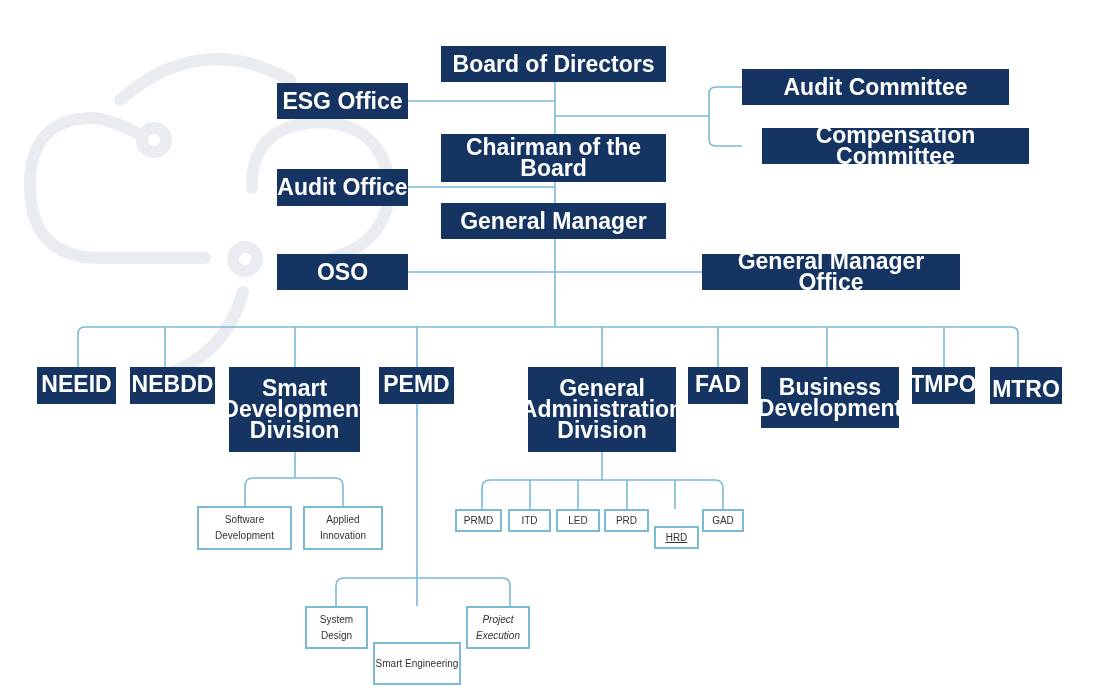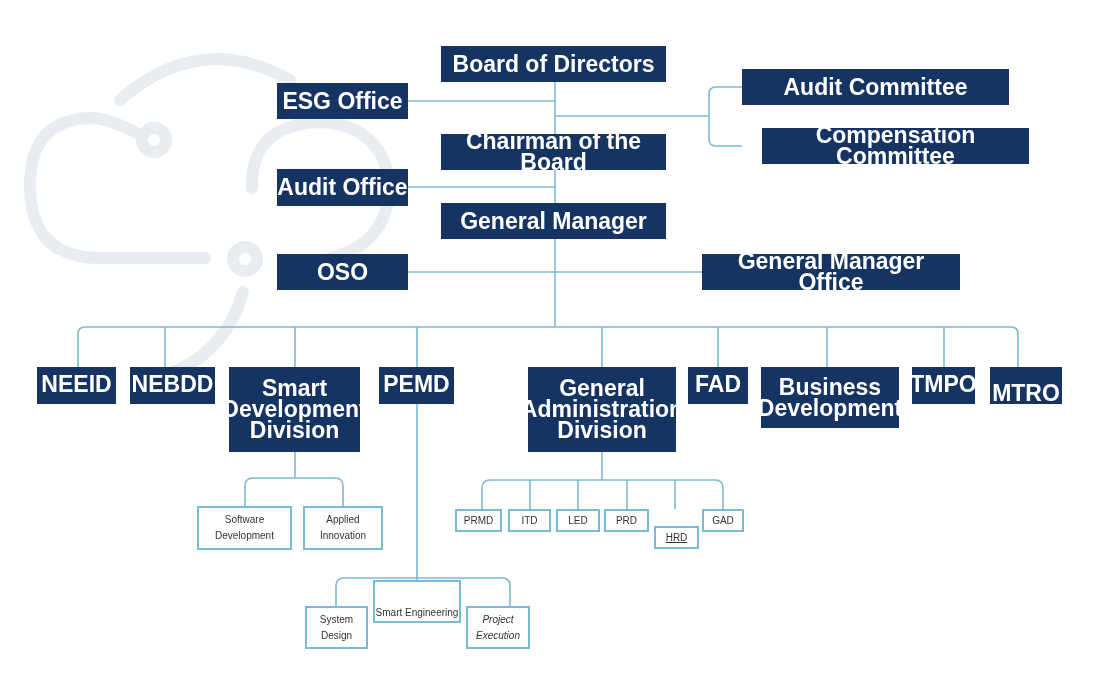--- a/index.html
+++ b/index.html
@@ -63,21 +63,21 @@
 </div>
 <div class="box dark" style="left:277px;top:83px;width:131px;height:36px;">
   <span>ESG Office</span>
 </div>
 <div class="box dark" style="left:742px;top:69px;width:267px;height:36px;">
   <span>Audit Committee</span>
 </div>
 <div class="box dark" style="left:742px;top:128px;width:267px;height:36px;margin-left:20px;">
   <span>Compensation Committee</span>
 </div>
-<div class="box dark" style="left:441px;top:134px;width:225px;height:36px;">
+<div class="box dark" style="left:441px;top:134px;width:225px;height:48px;">
   <span>Chairman of the Board</span>
 </div>
 <div class="box dark" style="left:277px;top:169px;width:131px;height:37px;">
   <span>Audit Office</span>
 </div>
 <div class="box dark" style="left:441px;top:203px;width:225px;height:36px;">
   <span>General Manager</span>
 </div>
 <div class="box dark" style="left:277px;top:254px;width:131px;height:36px;">
   <span>OSO</span>
@@ -103,21 +103,21 @@
 </div>
 <div class="box dark" style="left:688px;top:367px;width:60px;height:37px;align-items:flex-start;padding-top:7px;">
   <span>FAD</span>
 </div>
 <div class="box dark" style="left:761px;top:367px;width:138px;height:61px;padding:0 6px;">
   <span>Business Development</span>
 </div>
 <div class="box dark" style="left:912px;top:367px;width:63px;height:37px;align-items:flex-start;padding-top:7px;">
   <span>TMPO</span>
 </div>
-<div class="box dark" style="left:990px;top:367px;width:72px;height:37px;align-items:flex-end;padding-top:7px;">
+<div class="box dark" style="left:990px;top:367px;width:72px;height:37px;align-items:center;padding-top:7px;">
   <span>MTRO</span>
 </div>
 
 <div class="box light" style="left:197px;top:506px;width:95px;height:44px;">
   <span>Software Development</span>
 </div>
 <div class="box light" style="left:303px;top:506px;width:80px;height:44px;">
   <span>Applied Innovation</span>
 </div>
 
@@ -136,18 +136,18 @@
 <div class="box light" style="left:654px;top:526px;width:45px;height:23px;text-decoration:underline;">
   <span>HRD</span>
 </div>
 <div class="box light" style="left:702px;top:509px;width:42px;height:23px;">
   <span>GAD</span>
 </div>
 
 <div class="box light" style="left:305px;top:606px;width:63px;height:43px;">
   <span>System Design</span>
 </div>
-<div class="box light" style="left:373px;top:580px;width:88px;height:43px;align-items:flex-end;">
+<div class="box light" style="left:373px;top:642px;width:88px;height:43px;">
   <span>Smart Engineering</span>
 </div>
 <div class="box light" style="left:466px;top:606px;width:64px;height:43px;font-style:italic;">
   <span>Project Execution</span>
 </div>
 
 </body></html>

